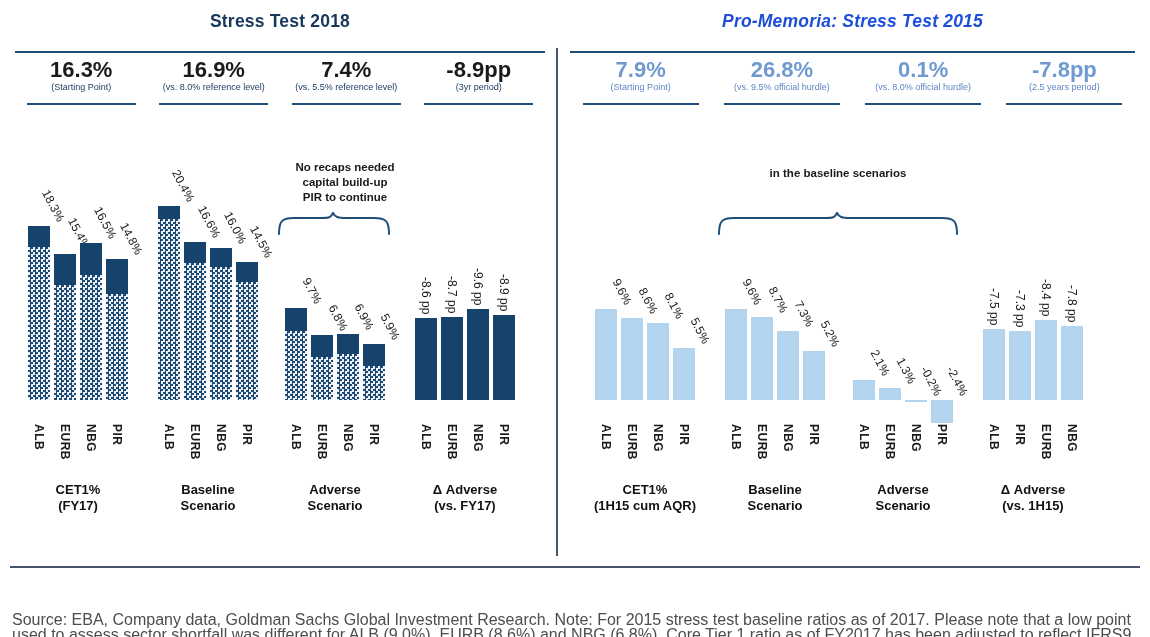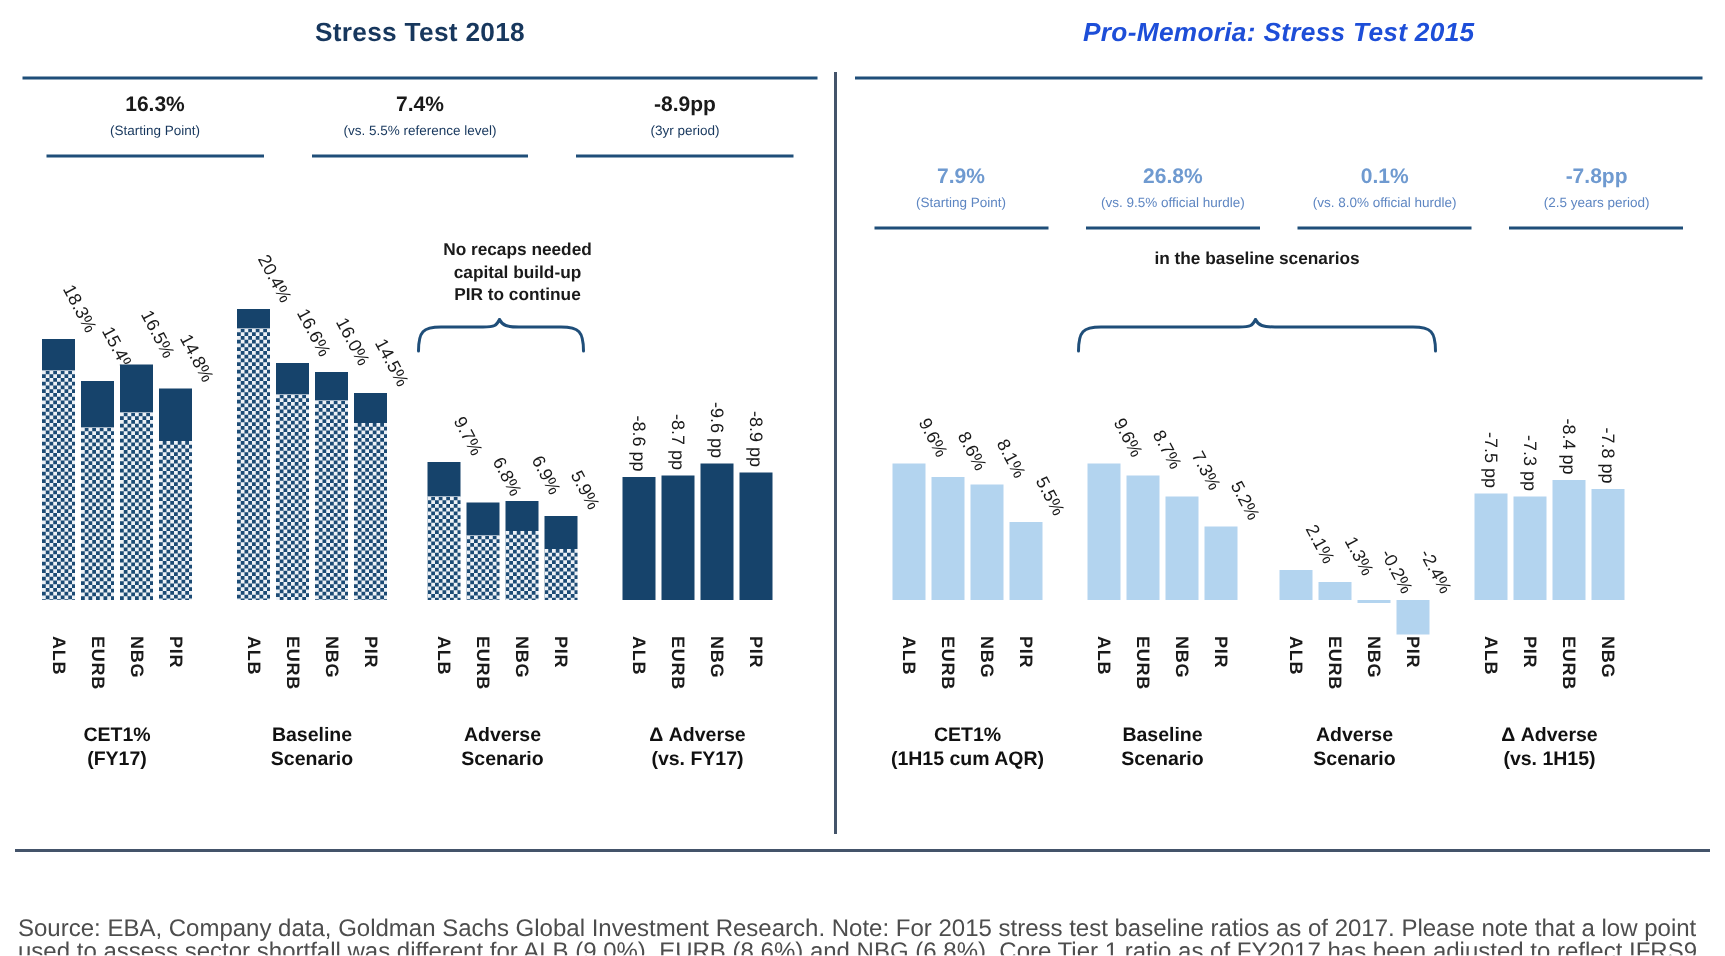--- a/index.html
+++ b/index.html
@@ -11,22 +11,22 @@
   #panel-2015 { left:570px; width:565px; }
 
   .panel-title { position:absolute; top:11px; left:0; right:0; text-align:center;
                  font-size:17.5px; font-weight:bold; color:#17375D; letter-spacing:.2px; }
   #panel-2015 .panel-title { color:#1d4ed8; font-style:italic; }
 
   .title-rule { position:absolute; top:51px; left:0; right:0; height:2px; background:#1F4E79; }
 
   .stats { position:absolute; top:59px; left:0; right:0; display:flex; }
   .stat  { flex:1 1 0; text-align:center; }
-  .stat-value   { font-size:14px; font-weight:bold; line-height:21px; color:#1A1A1A; }
-  #panel-2015 .stat-value { color:#6F9AD0;margin-top:48px; }
+  .stat-value   { font-size:22px; font-weight:bold; line-height:21px; color:#1A1A1A; }
+  #panel-2015 .stat-value { color:#6F9AD0; }
   .stat-caption { font-size:9px; line-height:11px; margin-top:2px; color:#17375D; }
   #panel-2015 .stat-caption { color:#5E86C2; }
   .stat-rule    { height:2px; background:#1F4E79; width:82%; margin:10px auto 0; }
 
   .divider     { position:absolute; left:556px; top:48px; width:2px; height:508px; background:#44546A; }
   .footer-rule { position:absolute; left:10px; top:566px; width:1130px; height:2px; background:#44546A; }
   .footer-note { position:absolute; left:12px; top:573px; width:1126px;
                  font-size:16px; line-height:15px; color:#4D4D4D;margin-top:39px; }
 
   .bar { position:absolute; }
@@ -55,20 +55,25 @@
 
 <div id="canvas">
 
   <section class="panel" id="panel-2018">
     <div class="panel-title">Stress Test 2018</div>
     <div class="title-rule"></div>
     <div class="stats" id="stats-0">
         <div class="stat">
           <div class="stat-value">16.3%</div>
           <div class="stat-caption">(Starting Point)</div>
+          <div class="stat-rule"></div>
+        </div>
+        <div class="stat">
+          <div class="stat-value">16.9%</div>
+          <div class="stat-caption">(vs. 8.0% reference level)</div>
           <div class="stat-rule"></div>
         </div>
         <div class="stat">
           <div class="stat-value">7.4%</div>
           <div class="stat-caption">(vs. 5.5% reference level)</div>
           <div class="stat-rule"></div>
         </div>
         <div class="stat">
           <div class="stat-value">-8.9pp</div>
           <div class="stat-caption">(3yr period)</div>

